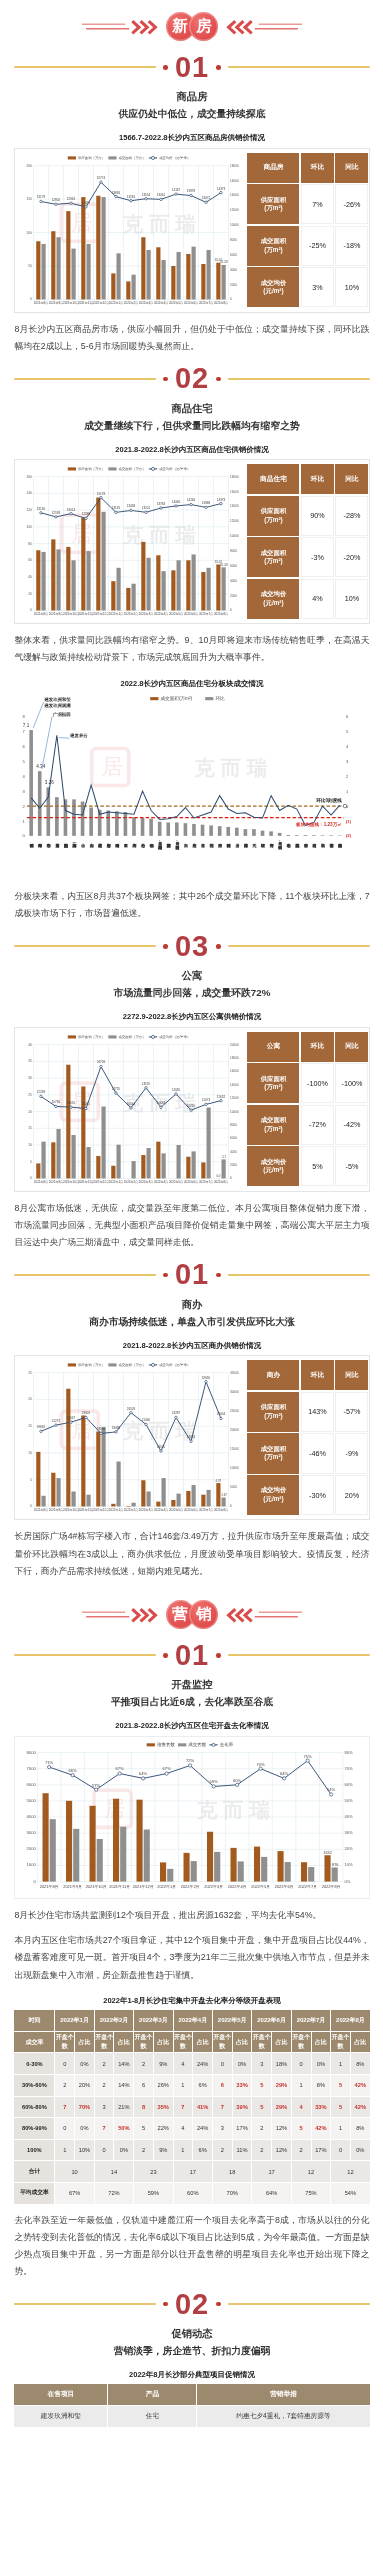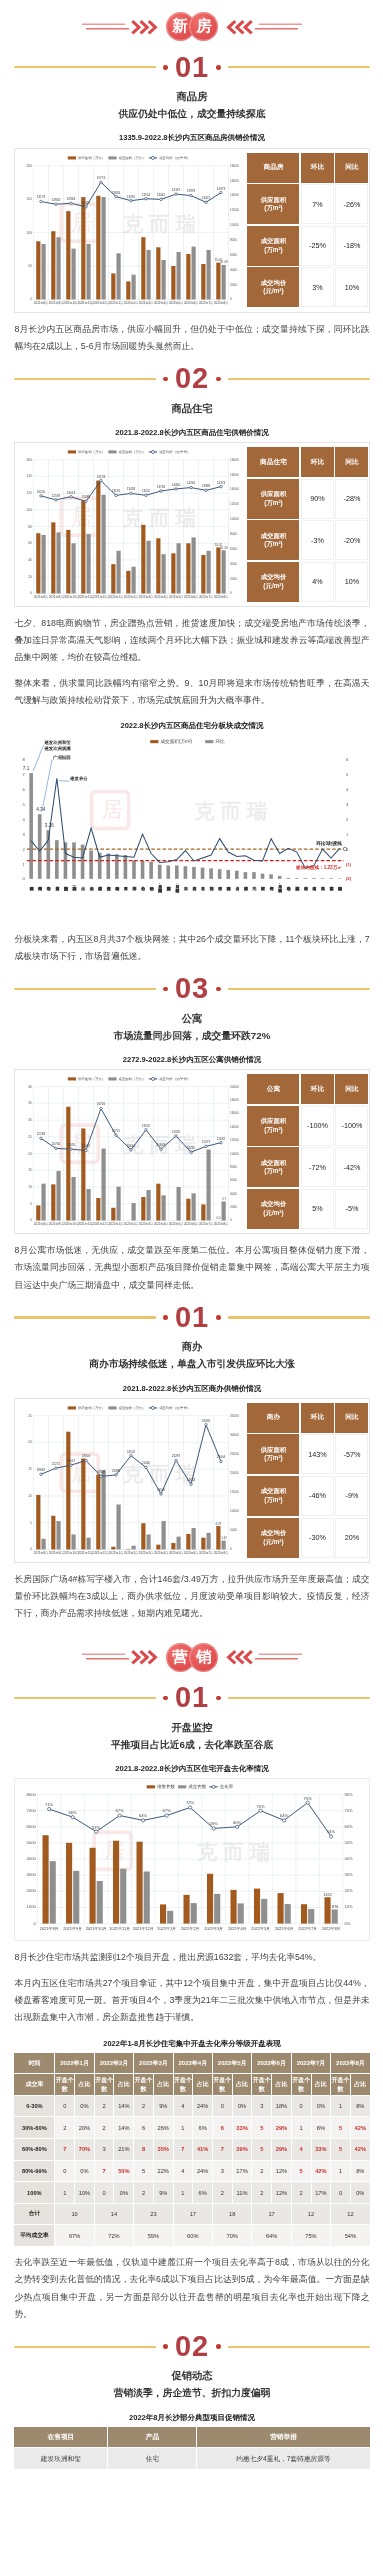--- a/index.html
+++ b/index.html
@@ -79,21 +79,21 @@
   <div class="divider">
     <div class="gold"></div>
       <div class="dot"></div>
     <div class="num">01</div>
     <div class="dot"></div>
       <div class="gold"></div>
   </div>
   <div class="sec-title">商品房</div>
   <div class="sec-sub">供应仍处中低位，成交量持续探底</div>
 
-  <div class="chart-title">1335.9-2022.8长沙内五区商品房供销价情况</div>
+  <div class="chart-title">1566.7-2022.8长沙内五区商品房供销价情况</div>
   <div class="chart-block">
     <div class="chart-area chart-mount"><div></div><svg width="228" height="157" viewBox="0 0 443 304">
           <rect x="84.04" y="100.80000000000001" width="72" height="72" rx="8" fill="none" stroke="rgba(210,80,70,0.13)" stroke-width="7"></rect>
           <text x="124.04" y="150.8" font-size="42" fill="rgba(210,80,70,0.13)" text-anchor="middle">居</text>
           <text x="274.66" y="152.8" font-size="40" fill="rgba(150,150,150,0.18)" text-anchor="middle" font-weight="bold">克 而 瑞</text>
           <line x1="30" y1="286" x2="409" y2="286" stroke="#CBDDE6" stroke-width="0.7"></line>
           <text x="27" y="288" font-size="6.2" fill="#555" text-anchor="end">0</text>
           <line x1="30" y1="221" x2="409" y2="221" stroke="#CBDDE6" stroke-width="0.7"></line>
           <text x="27" y="223" font-size="6.2" fill="#555" text-anchor="end">50</text>
           <line x1="30" y1="156" x2="409" y2="156" stroke="#CBDDE6" stroke-width="0.7"></line>
@@ -229,20 +229,21 @@
   <div class="para">8月长沙内五区商品房市场，供应小幅回升，但仍处于中低位；成交量持续下探，同环比跌幅均在2成以上，5-6月市场回暖势头戛然而止。</div>
 
   <div class="divider">
     <div class="gold"></div>
       <div class="dot"></div>
     <div class="num">02</div>
     <div class="dot"></div>
       <div class="gold"></div>
   </div>
   <div class="sec-title">商品住宅</div>
+  <div class="sec-sub">成交量继续下行，但供求量同比跌幅均有缩窄之势</div>
 
   <div class="chart-title">2021.8-2022.8长沙内五区商品住宅供销价情况</div>
   <div class="chart-block">
     <div class="chart-area chart-mount"><div></div><svg width="228" height="157" viewBox="0 0 443 304">
           <rect x="84.04" y="100.80000000000001" width="72" height="72" rx="8" fill="none" stroke="rgba(210,80,70,0.13)" stroke-width="7"></rect>
           <text x="124.04" y="150.8" font-size="42" fill="rgba(210,80,70,0.13)" text-anchor="middle">居</text>
           <text x="274.66" y="152.8" font-size="40" fill="rgba(150,150,150,0.18)" text-anchor="middle" font-weight="bold">克 而 瑞</text>
           <line x1="30" y1="286" x2="409" y2="286" stroke="#CBDDE6" stroke-width="0.7"></line>
           <text x="27" y="288" font-size="6.2" fill="#555" text-anchor="end">0</text>
           <line x1="30" y1="253.5" x2="409" y2="253.5" stroke="#CBDDE6" stroke-width="0.7"></line>
@@ -378,21 +379,20 @@
         <div class="st-c">-3%</div>
         <div class="st-c">-20%</div>
         <div class="st-l">
           <span>成交均价</span>
           <span>(元/m²)</span>
         </div>
         <div class="st-c">4%</div>
         <div class="st-c">10%</div>
       </div>
   </div>
-  <div class="para">七夕、818电商购物节，房企蹭热点营销，推货速度加快；成交端受房地产市场传统淡季，叠加连日异常高温天气影响，连续两个月环比大幅下跌；振业城和建发养云等高端改善型产品集中网签，均价在较高位维稳。</div>
   <div class="para">整体来看，供求量同比跌幅均有缩窄之势。9、10月即将迎来市场传统销售旺季，在高温天气缓解与政策持续松动背景下，市场完成筑底回升为大概率事件。</div>
 
   <div class="chart-title">2022.8长沙内五区商品住宅分板块成交情况</div>
   <div class="chart-plain chart-mount"><div></div><svg width="350" height="185" viewBox="0 0 679 360">
         <rect x="150.12" y="108" width="72" height="72" rx="8" fill="none" stroke="rgba(210,80,70,0.13)" stroke-width="7"></rect>
         <text x="190.12" y="158" font-size="42" fill="rgba(210,80,70,0.13)" text-anchor="middle">居</text>
         <text x="420.98" y="160" font-size="40" fill="rgba(150,150,150,0.18)" text-anchor="middle" font-weight="bold">克 而 瑞</text>
         <text x="20" y="281" font-size="8" fill="#555" text-anchor="end">0</text>
         <text x="20" y="252" font-size="8" fill="#555" text-anchor="end">1</text>
         <text x="20" y="223" font-size="8" fill="#555" text-anchor="end">2</text>

